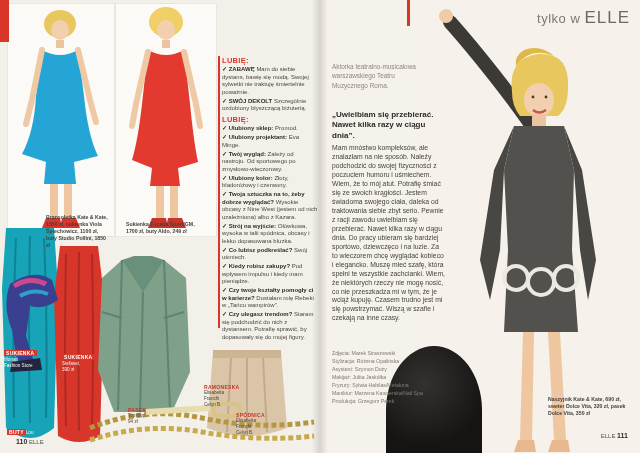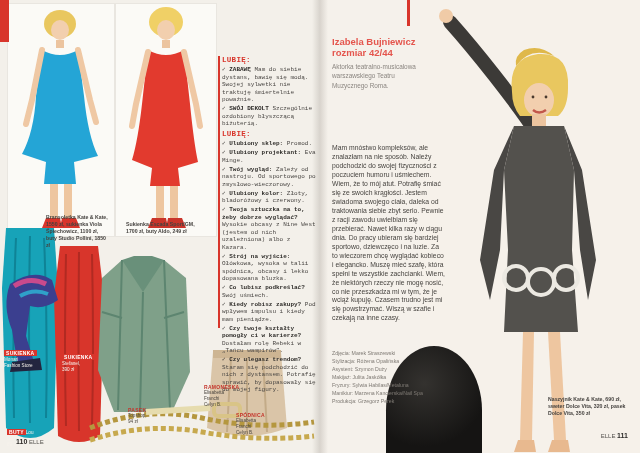--- a/index.html
+++ b/index.html
@@ -13,21 +13,21 @@
     background:linear-gradient(90deg,rgba(0,0,0,0) 0%,rgba(90,80,70,.18) 50%,rgba(0,0,0,0) 100%);}
   
   #spine-tab{left:0;top:0;width:9px;height:42px;background:#d8352b;}
   #top-tick{left:407px;top:0;width:3px;height:26px;background:#d8352b;}
   
   #tagline{right:10px;top:8px;color:#7d7873;font-weight:300;font-size:13px;letter-spacing:.5px;}
   #tagline .brand{font-size:17px;letter-spacing:1px;color:#6e6964;}
   
   .photo{background:#fbfaf6;box-shadow:0 0 0 1px rgba(0,0,0,.04);}
   
-  #qa-col{left:222px;top:54px;width:96px;font-size:6px;line-height:1.25;color:#4a4744;font-family:Liberation Mono, monospace;}
+  #qa-col{left:222px;top:54px;width:96px;font-size:6px;line-height:1.25;color:#4a4744;}
   #qa-rule{left:218px;top:56px;width:2px;height:272px;background:#d8352b;}
   .sec-title{color:#d8352b;font-weight:bold;font-size:7.5px;letter-spacing:.3px;margin:2px 0 1px;}
   .qa{margin:0 0 1.5px;}
   .qlbl{font-weight:bold;color:#2f2d2a;}
   
   .cap{font-size:5.2px;line-height:1.35;font-weight:bold;color:#45423f;}
   
   .plab{font-size:4.6px;line-height:1.3;white-space:pre-line;}
   .plab .t{font-weight:bold;font-size:5px;letter-spacing:.3px;display:block;}
   .lab-light{color:#f6f2ec;}
@@ -173,20 +173,24 @@
       <path d="M4 52 Q60 34 116 44 T228 48" stroke="#c7a94e" stroke-width="5" fill="none" stroke-dasharray="5 3"></path>
       <rect x="128" y="16" width="26" height="12" rx="4" fill="none" stroke="#d9c487" stroke-width="4"></rect>
       <path d="M60 24 L124 20" stroke="#e6dcae" stroke-width="6"></path>
     </svg>
   </div>
 
   <div id="gutter" class="abs"></div>
   <div id="spine-tab" class="abs"></div>
   <div id="top-tick" class="abs"></div>
 
+  <div id="tagline" class="abs">
+    <span>tylko w</span>
+    <span class="brand">ELLE</span>
+  </div>
 
   <div id="qa-rule" class="abs"></div>
   <div id="qa-col" class="abs">
     <div class="sec-title">LUBIĘ:</div>
     <p class="qa"><span class="qlbl">✓ ZABAWĘ</span> <span>Mam do siebie dystans, bawię się modą. Swojej sylwetki nie traktuję śmiertelnie poważnie.</span></p>
     <p class="qa"><span class="qlbl">✓ SWÓJ DEKOLT</span> <span>Szczególnie ozdobiony błyszczącą biżuterią.</span></p>
     <div class="sec-title">LUBIĘ:</div>
     <p class="qa"><span class="qlbl">✓ Ulubiony sklep:</span> <span>Promod.</span></p>
     <p class="qa"><span class="qlbl">✓ Ulubiony projektant:</span> <span>Eva Minge.</span></p>
     <p class="qa"><span class="qlbl">✓ Twój wygląd:</span> <span>Zależy od nastroju. Od sportowego po zmysłowo-wieczorowy.</span></p>
@@ -222,25 +226,22 @@
   <div class="abs plab lab-dark" style="left:236px;top:406px;width:44px;">
     <span class="t">SPÓDNICA</span><span>Elisabetta
 Franchi
 Celyn B.</span>
   </div>
   <div class="abs plab lab-light" style="left:7px;top:423px;width:36px;">
     <span class="t">BUTY</span><span>Lou Lou,
 89 zł</span>
   </div>
 
-  <div id="profile-name" class="abs">
-    <span>Izabela Bujniewicz</span><br>
-    <span>rozmiar 42/44</span>
-  </div>
   <div id="profile-bio" class="abs">Aktorka teatralno-musicalowa warszawskiego Teatru Muzycznego Roma.</div>
+  <div id="quote" class="abs">„Uwielbiam się przebierać. Nawet kilka razy w ciągu dnia”.</div>
   <div id="body-text" class="abs">Mam mnóstwo kompleksów, ale znalazłam na nie sposób. Należy podchodzić do swojej fizyczności z poczuciem humoru i uśmiechem. Wiem, że to mój atut. Potrafię śmiać się ze swoich krągłości. Jestem świadoma swojego ciała, daleka od traktowania siebie zbyt serio. Pewnie z racji zawodu uwielbiam się przebierać. Nawet kilka razy w ciągu dnia. Do pracy ubieram się bardziej sportowo, dziewczęco i na luzie. Za to wieczorem chcę wyglądać kobieco i elegancko. Muszę mieć szafę, która spełni te wszystkie zachcianki. Wiem, że niektórych rzeczy nie mogę nosić, co nie przeszkadza mi w tym, że je wciąż kupuję. Czasem trudno jest mi się powstrzymać. Wiszą w szafie i czekają na inne czasy.</div>
 
   <div id="credits" class="abs">
     <div>Zdjęcia: Marek Straszewski</div>
     <div>Stylizacja: Różena Opalińska</div>
     <div>Asystent: Szymon Duży</div>
     <div>Makijaż: Julita Jaskółka</div>
     <div>Fryzury: Sylwia Habilas/Metaluna</div>
     <div>Manikiur: Marzena Kancierska/Nail Spa</div>
     <div>Produkcja: Grzegorz Perek</div>

